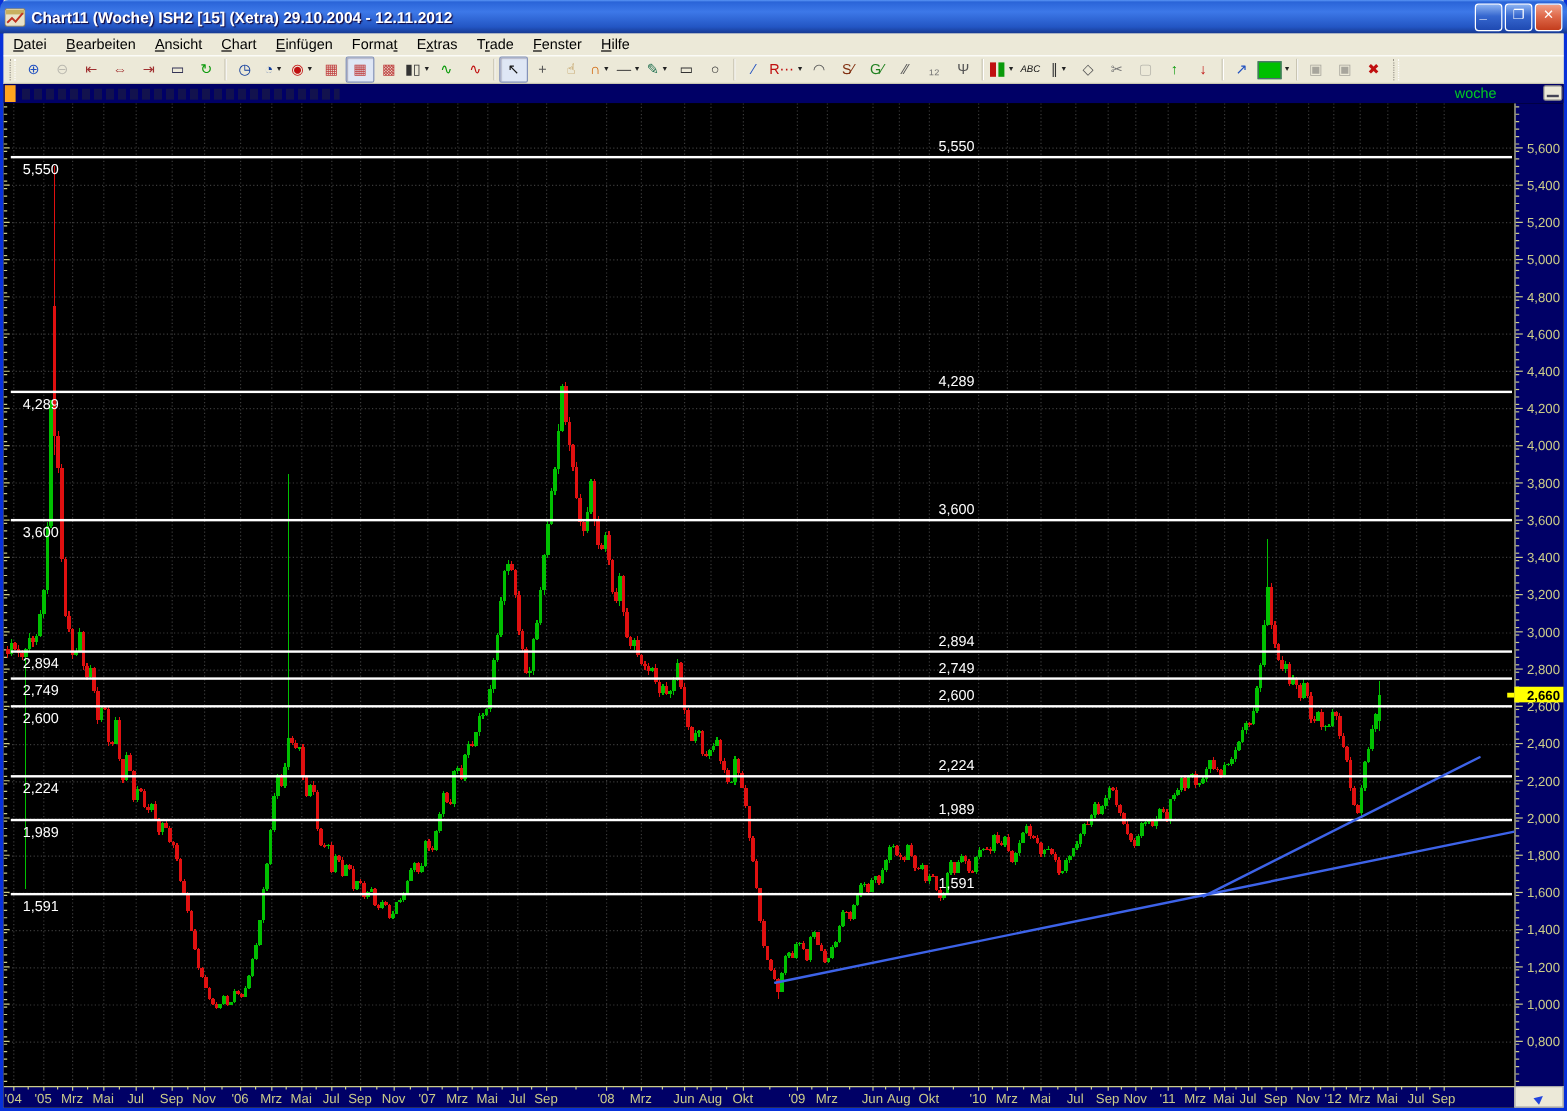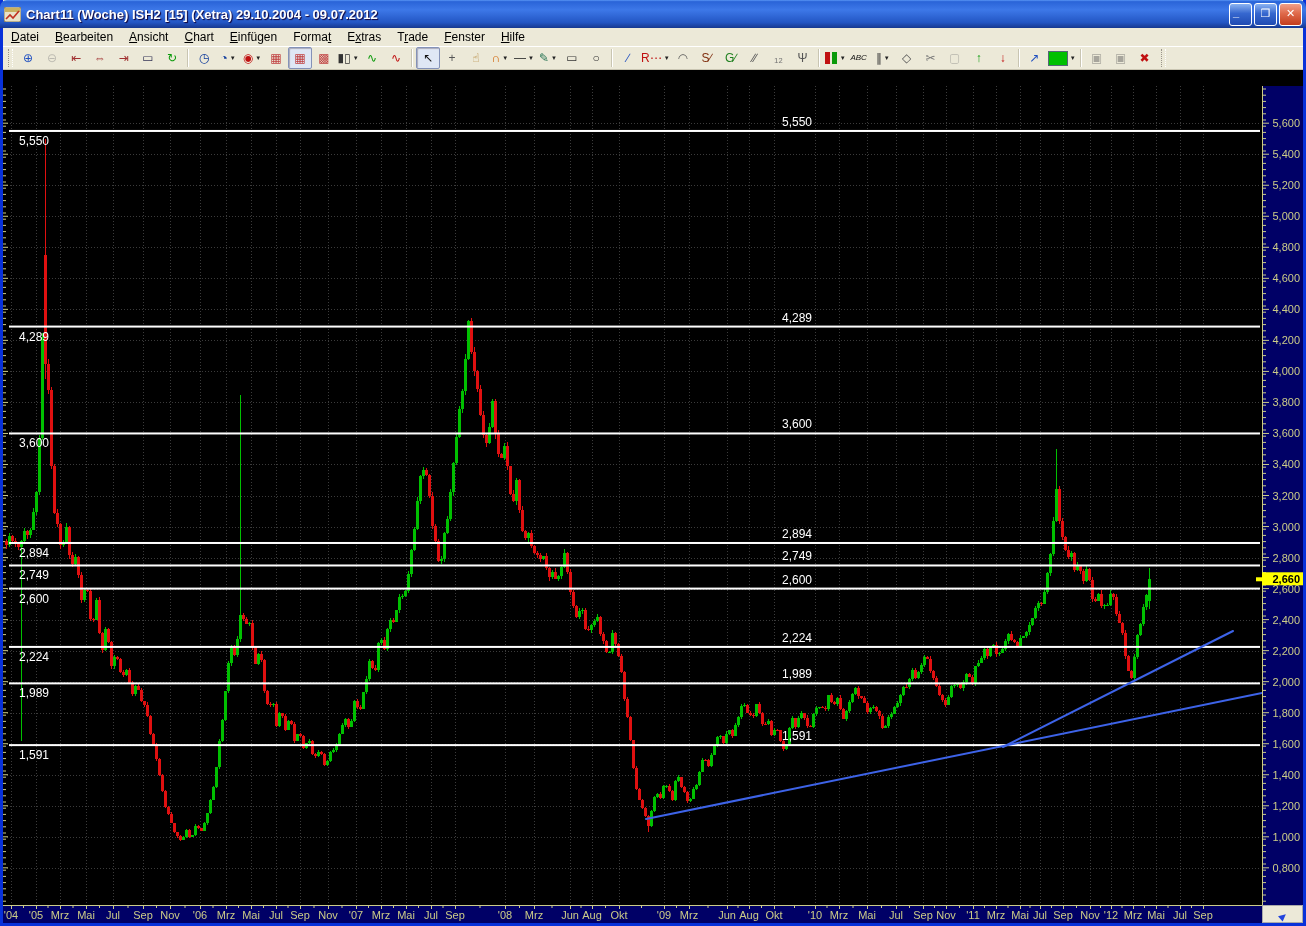--- a/index.html
+++ b/index.html
@@ -52,21 +52,21 @@
 <body>
 
 <div class="window">
 
   <div class="titlebar">
     <svg class="appicon" viewBox="0 0 17 15">
       <rect x="0" y="0" width="17" height="15" rx="2" fill="#e8e2c8" stroke="#8a7a50"></rect>
       <rect x="1" y="1" width="15" height="4" fill="#c8b060"></rect>
       <polyline points="2,12 6,8 9,11 15,4" fill="none" stroke="#c03020" stroke-width="1.6"></polyline>
     </svg>
-    <span class="apptitle">Chart11 (Woche)  ISH2 [15] (Xetra) 29.10.2004 - 09.07.2012</span>
+    <span class="apptitle">Chart11 (Woche)  ISH2 [15] (Xetra) 29.10.2004 - 12.11.2012</span>
     <div class="winbtn">
         <span class="minglyph">_</span>
       </div>
     <div class="winbtn">❐</div>
     <div class="winbtn close">✕</div>
   </div>
 
   <div class="menubar"><span class="mi"><u>D</u>atei</span><span class="mi"><u>B</u>earbeiten</span><span class="mi"><u>A</u>nsicht</span><span class="mi"><u>C</u>hart</span><span class="mi"><u>E</u>infügen</span><span class="mi">Forma<u>t</u></span><span class="mi">E<u>x</u>tras</span><span class="mi">T<u>r</u>ade</span><span class="mi"><u>F</u>enster</span><span class="mi"><u>H</u>ilfe</span></div>
 
   <div class="toolbar">
@@ -220,20 +220,26 @@
       <div class="tb disabled">
         <span class="glyph" style="color: rgb(85, 85, 85);">▣</span>
       </div>
       <div class="tb">
         <span class="glyph" style="color: rgb(192, 16, 16);">✖</span>
       </div>
       <div class="grip" style="margin-left: 4px;"></div>
     </div>
 
   <div class="chartarea">
+    <div class="caption">
+      <div class="capmark"></div>
+      <div class="capstreak"></div>
+      <span class="period">woche</span>
+      <div class="minibtn"></div>
+    </div>
     <svg id="plot" width="1300" height="837" viewBox="0 86 1300 837">
         <rect x="0" y="86" width="1259" height="819" fill="#000000"></rect>
         <rect x="1259" y="86" width="41" height="837" fill="#000066"></rect>
         <rect x="0" y="905" width="1259" height="18" fill="#000066"></rect>
         <defs>
           <clipPath id="plotclip">
             <rect x="0" y="86" width="1259" height="819"></rect>
           </clipPath>
         </defs>
         <g stroke="#3b3b3b" stroke-width="1" stroke-dasharray="1,2" clip-path="url(#plotclip)">

